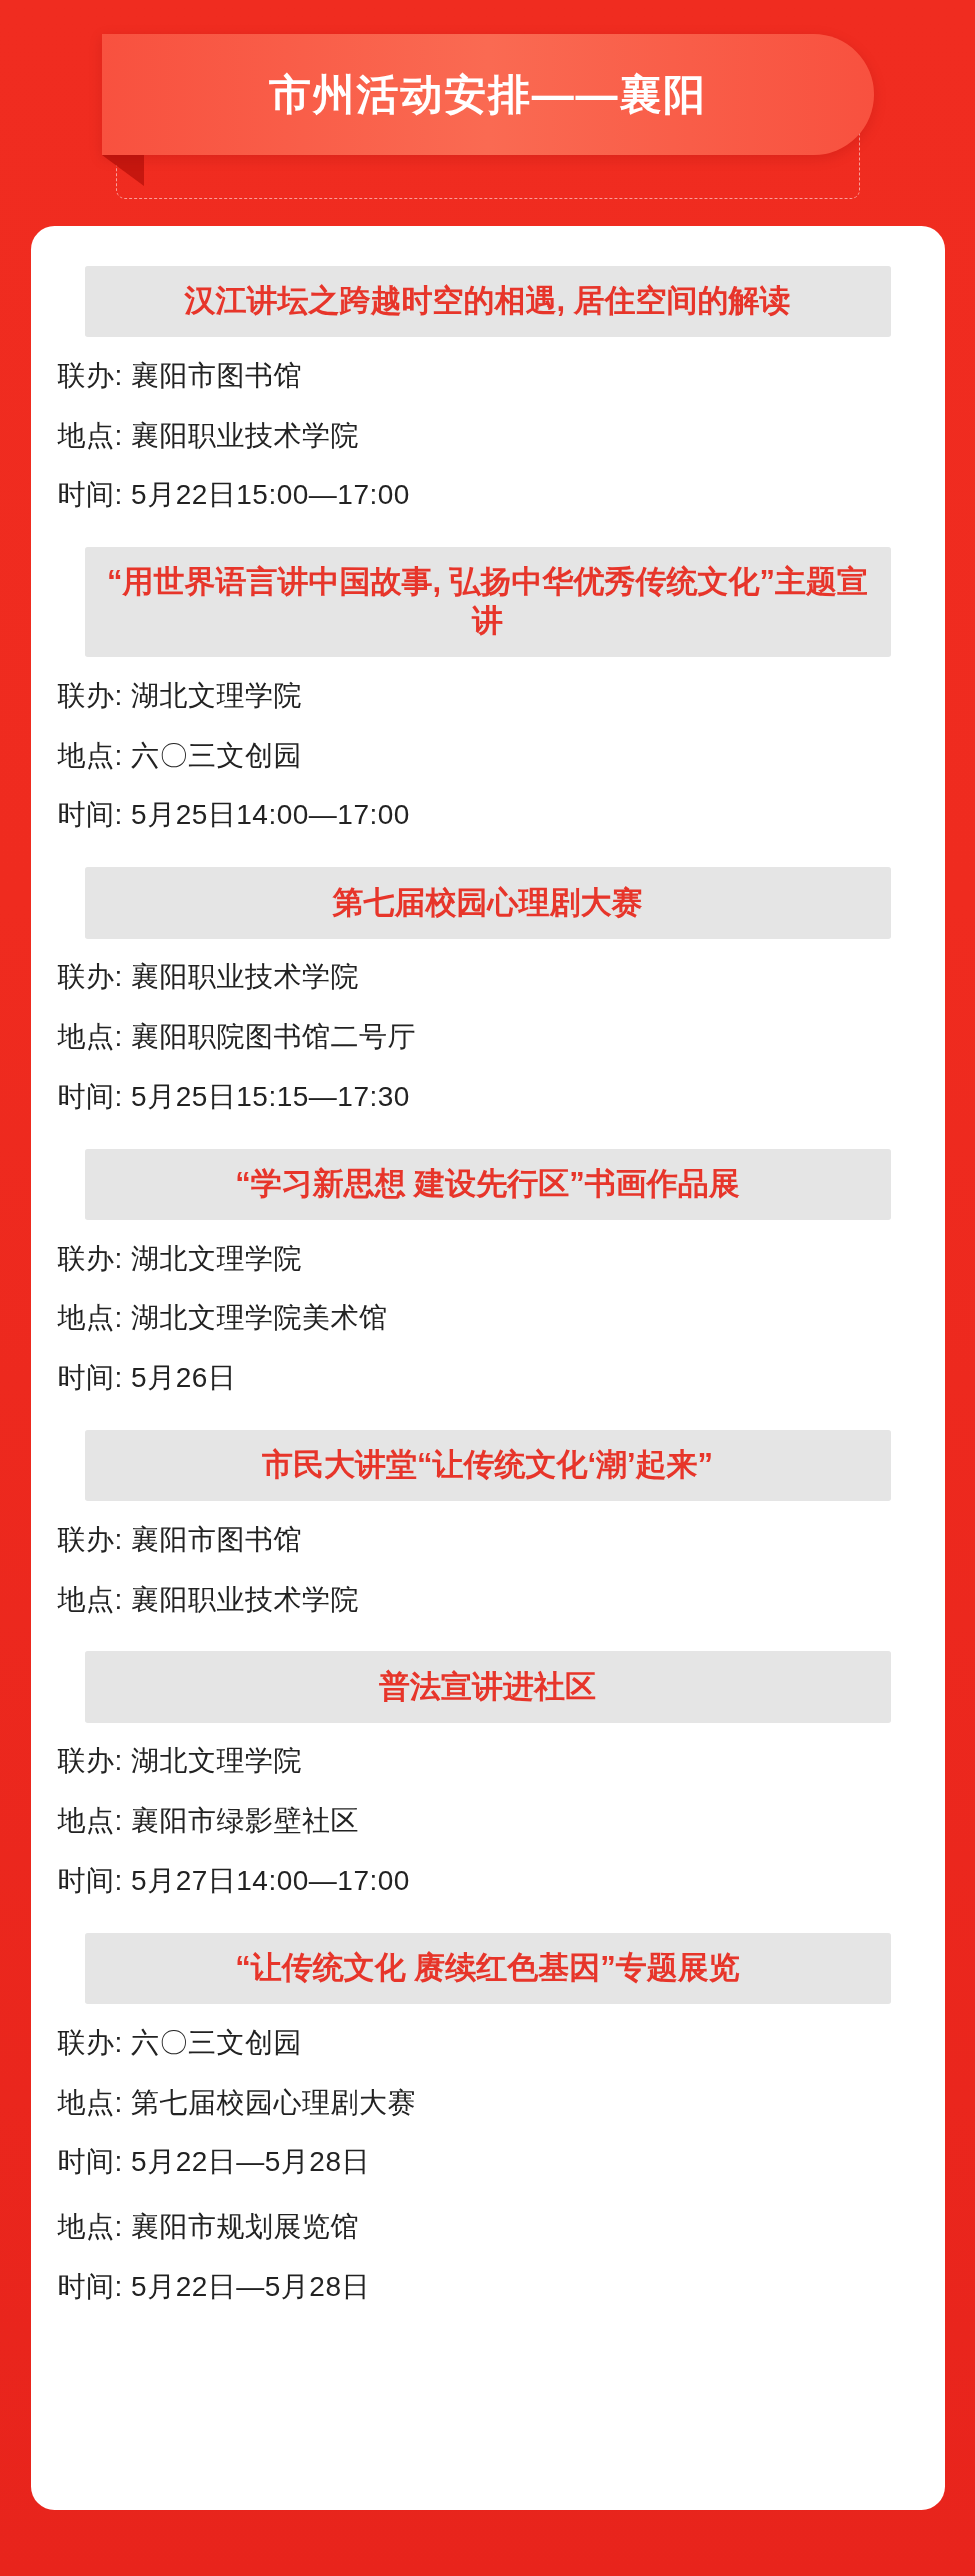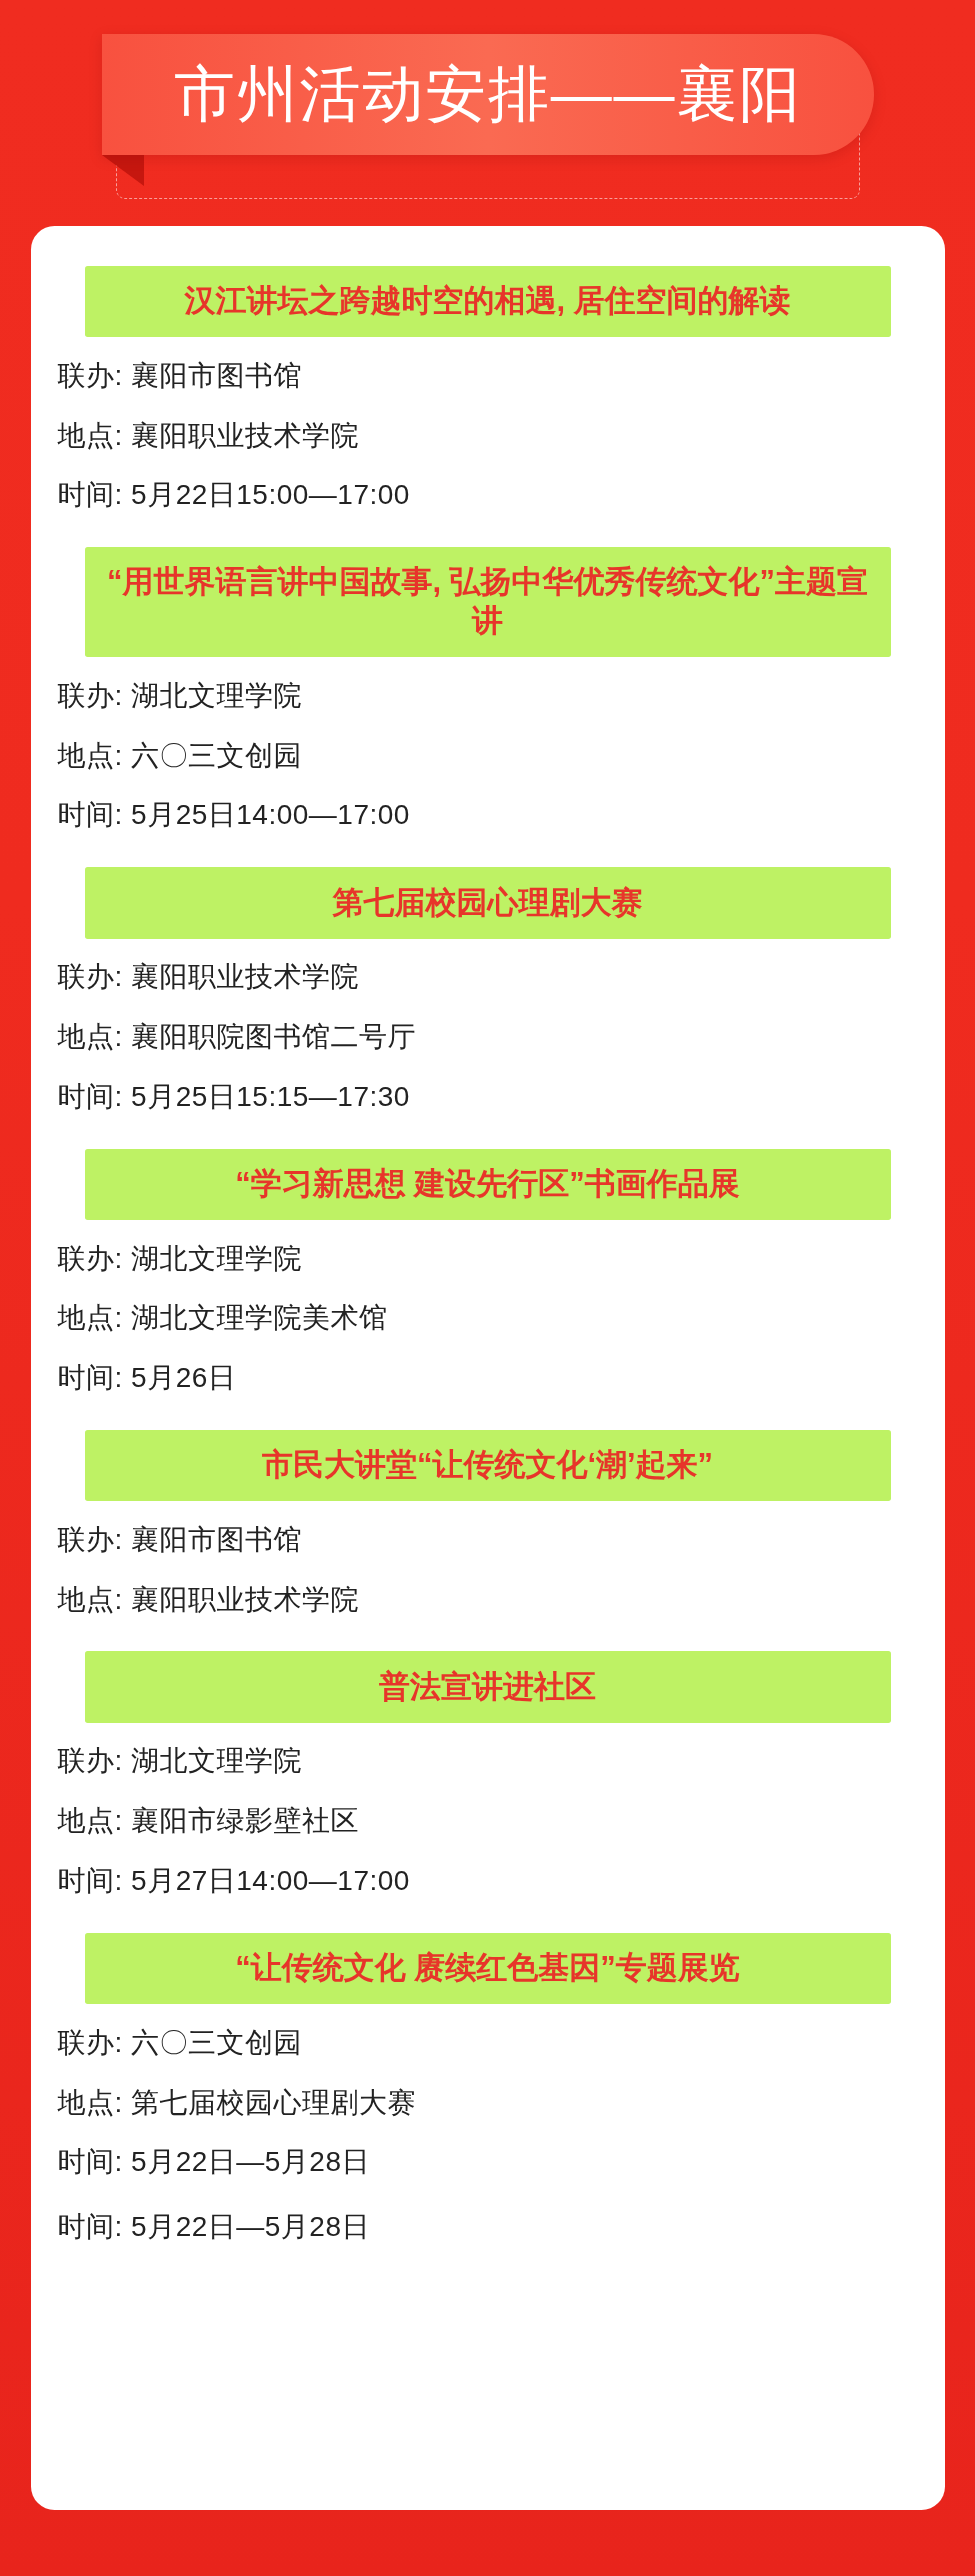--- a/index.html
+++ b/index.html
@@ -33,22 +33,22 @@
     height: 121px;
     background: linear-gradient(90deg, #f8513f 0%, #fa6a52 50%, #f8513f 100%);
     border-radius: 0 63px 63px 0;
     display: flex;
     align-items: center;
     justify-content: center;
     box-shadow: 0 3.6px 12.6px rgba(120, 0, 0, 0.18);
   }
   .title-ribbon .title-text {
     color: #ffffff;
-    font-size: 61px;
-    font-weight: normal;
+    font-size: 42px;
+    font-weight: bold;
     letter-spacing: 1.8px;
     white-space: nowrap;
   }
   .ribbon-tail {
     position: absolute;
     left: 102px;
     top: 155px;
     width: 42px;
     height: 31px;
     background: #c6170f;
@@ -75,21 +75,21 @@
     border-radius: 23.5px;
     padding: 23.5px 0 42px 0;
     box-sizing: border-box;
     min-height: 2284px;
   }
 
   .event {
     padding: 0 0 5.4px 0;
   }
   .event-title {
-    background: #bef264;
+    background: #e5e5e5;
     color: #e7352a;
     font-size: 31px;
     font-weight: bold;
     text-align: center;
     padding: 16.3px 18px;
     margin: 16.3px 54px 9px 54px;
     border-radius: 2.7px;
     line-height: 1.25;
   }
   .event-row {
@@ -158,19 +158,20 @@
     </div>
 
     <div class="event">
       <div class="event-title">“让传统文化 赓续红色基因”专题展览</div>
       <div class="event-row">联办: 六〇三文创园</div>
       <div class="event-row">地点: 第七届校园心理剧大赛</div>
       <div class="event-row">时间: 5月22日—5月28日</div>
     </div>
 
     <div class="event">
+      <div class="event-row">地点: 襄阳市规划展览馆</div>
       <div class="event-row">时间: 5月22日—5月28日</div>
     </div>
 
   </div>
 
 </div>
 
 
 </body></html>

